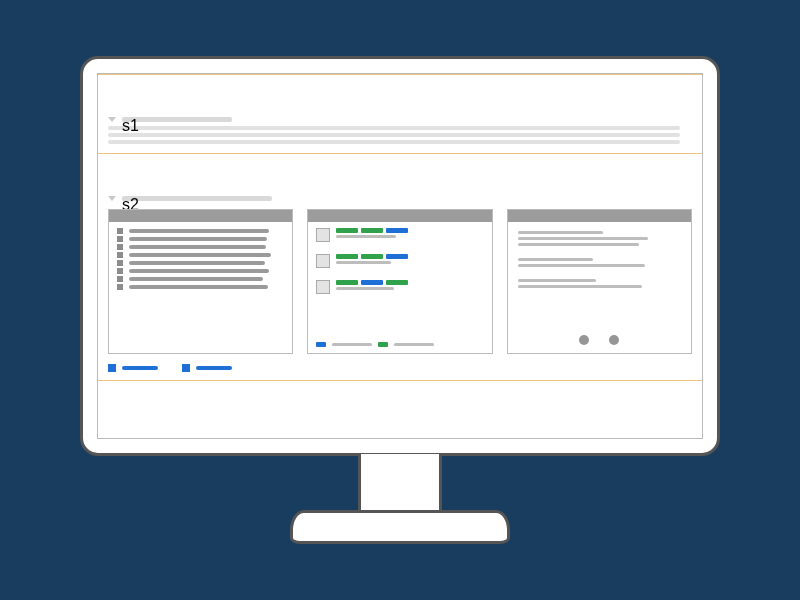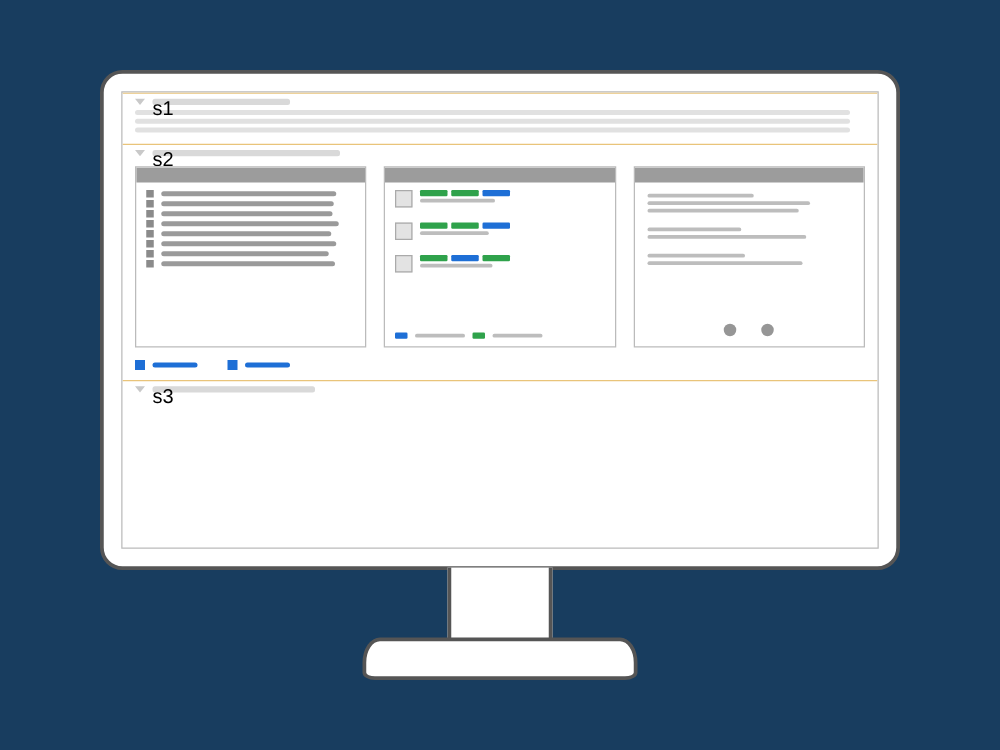--- a/index.html
+++ b/index.html
@@ -45,21 +45,21 @@
       margin: -2px auto 0;
     }
 
     
     .content {
       border: 1px solid #bbb;
       height: 100%;
       padding: 0;
       overflow: hidden;
     }
-    .section { padding: 4px 10px 6px; }
+    .section { padding: 4px 10px 6px; margin-top: 38px; }
     .section .hdr {
       display: flex;
       align-items: center;
       gap: 6px;
       margin-bottom: 4px;
     }
     .tri {
       width: 0; height: 0;
       border-left: 4px solid transparent;
       border-right: 4px solid transparent;
@@ -280,24 +280,18 @@
         <div class="tagrow">
           <span class="tagbox"></span>
           <span class="taglabel" style="width:36px"></span>
           <span style="width:12px"></span>
           <span class="tagbox"></span>
           <span class="taglabel" style="width:36px"></span>
         </div>
       </div>
       <div class="rule"></div>
 
-      <div class="section">
-        <div class="hdr">
-          <span class="tri"></span>
-          <span class="ghost-text" style="width:130px">s3</span>
-        </div>
-      </div>
 
     </div>
   </div>
   <div class="monitor-neck"></div>
   <div class="monitor-base"></div>
 </div>
 
 </body></html>

